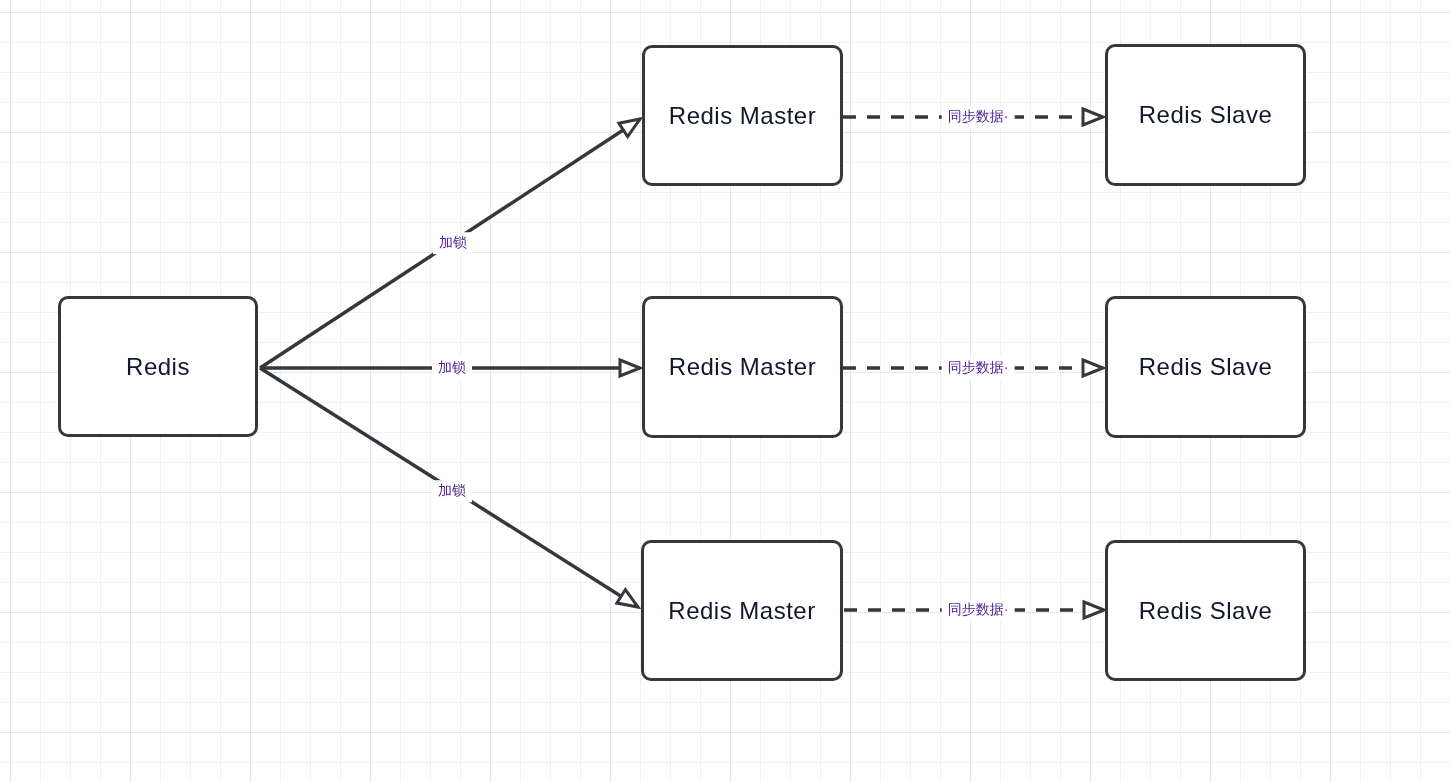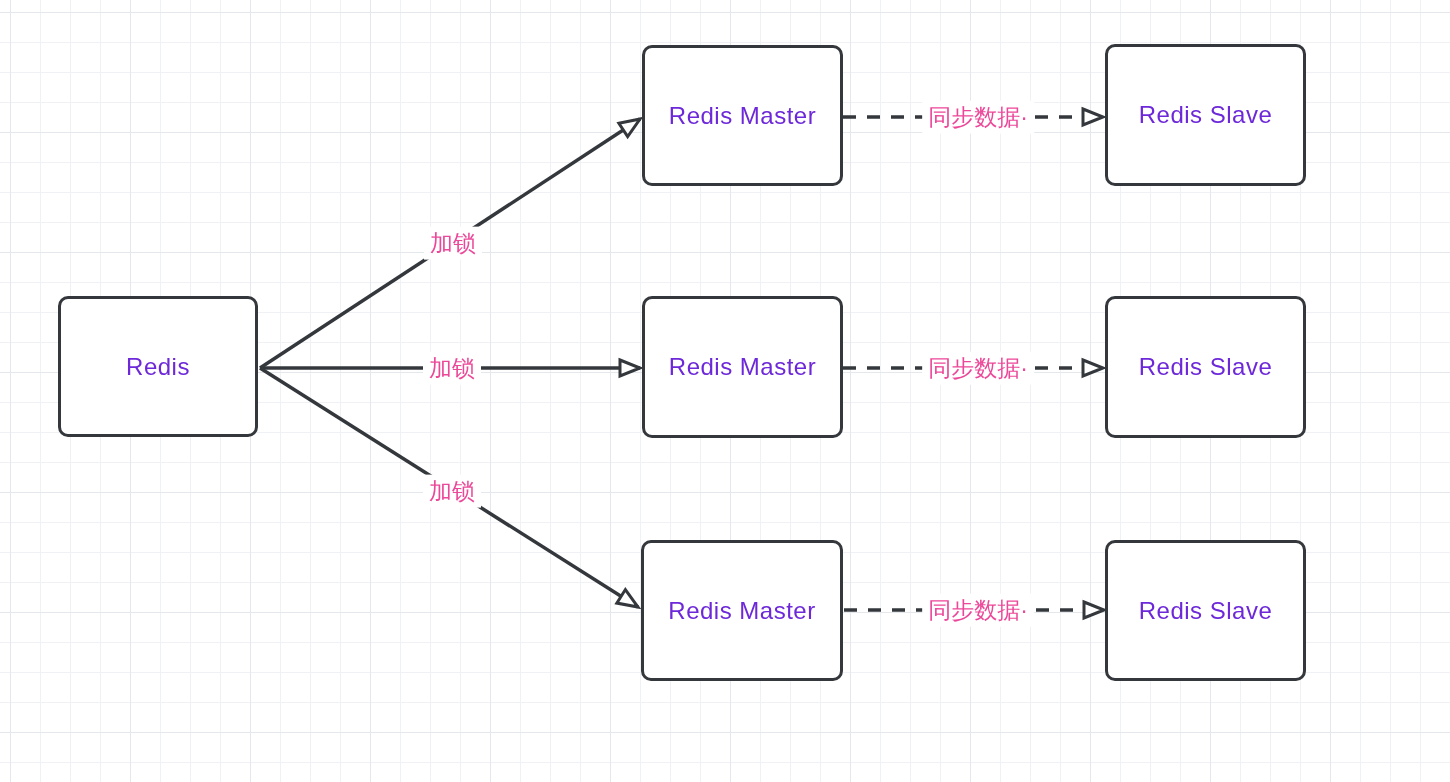--- a/index.html
+++ b/index.html
@@ -41,31 +41,31 @@
     position: absolute;
     box-sizing: border-box;
     background: #ffffff;
     border: 3.5px solid #34383c;
     border-radius: 10px;
     display: flex;
     align-items: center;
     justify-content: center;
     font-size: 24px;
     letter-spacing: 0.5px;
-    color: #6d28d9;
+    color: #0f172a;
     cursor: default;
   }
   .edge-label {
     position: absolute;
     transform: translate(-50%, -50%);
     background: #ffffff;
     padding: 2px 6px;
-    font-size: 23px;
+    font-size: 14px;
     line-height: 1.25;
-    color: #ec4899;
+    color: #4c1d95;
     white-space: nowrap;
     cursor: default;
   }
   
   #node-java          { left: 58px;   top: 296px; width: 200px; height: 141px; }
   #node-redis-master-1{ left: 642px;  top: 45px;  width: 201px; height: 141px; }
   #node-redis-master-2{ left: 642px;  top: 296px; width: 201px; height: 142px; }
   #node-redis-master-3{ left: 641px;  top: 540px; width: 202px; height: 141px; }
   #node-redis-slave-1 { left: 1105px; top: 44px;  width: 201px; height: 142px; }
   #node-redis-slave-2 { left: 1105px; top: 296px; width: 201px; height: 142px; }

